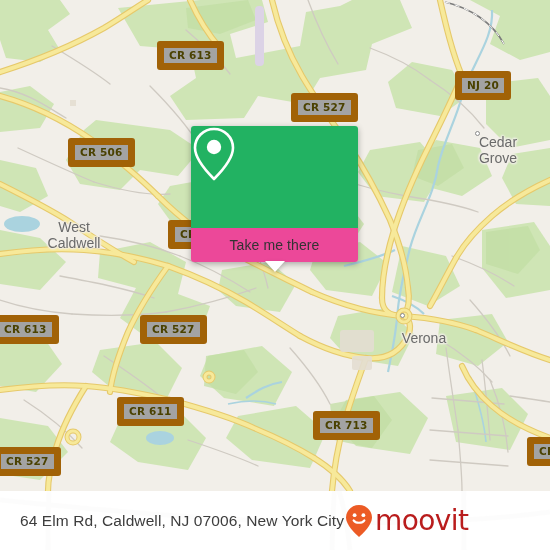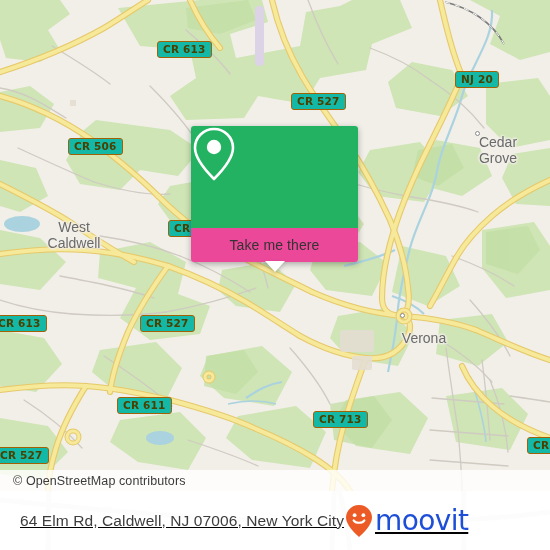--- a/index.html
+++ b/index.html
@@ -13,22 +13,22 @@
   
   #map{
     position:absolute;left:0;top:0;width:550px;height:491px;
     background:#f2efe9;overflow:hidden;
   }
   #map svg{position:absolute;left:0;top:0;}
 
   
   .shield{
     position:absolute;
-    background:#14b8a6;
-    border:1px solid #a16207;
+    background:#a3a3a3;
+    border:7px solid #a16207;
     border-radius:3px;
     color:#4a4100;
     font-size:10.5px;
     font-weight:bold;
     letter-spacing:.2px;
     padding:1px 5px 2px 5px;
     line-height:12px;
     white-space:nowrap;
     box-sizing:border-box;
     font-family:"DejaVu Sans", sans-serif;
@@ -96,28 +96,28 @@
 
   
   #footer{
     position:absolute;left:0;top:491px;width:550px;height:59px;
     background:#ffffff;overflow:hidden;
   }
   #footer-wm{position:absolute;left:0;top:-491px;opacity:.10;}
   #footer-inner{
     position:relative;width:440px;height:59px;
     display:flex;align-items:center;justify-content:space-between;
-    padding:0 19px 0 20px;box-sizing:border-box;text-decoration:underline;
+    padding:0 19px 0 20px;box-sizing:border-box;
   }
   #footer-address{
     color:#3d3d3d;font-size:15.5px;letter-spacing:.1px;white-space:nowrap;
   }
   #brand{display:flex;align-items:center;gap:1px;}
   #brand-word{
-    color:#1d4ed8;font-size:28px;letter-spacing:-0.6px;line-height:28px;
+    color:#b91c1c;font-size:28px;letter-spacing:-0.6px;line-height:28px;
     font-family:"DejaVu Sans", sans-serif;font-weight:normal;
   }
 </style>
 </head>
 <body>
 
 <div id="app">
 
   <div id="map">
     <svg width="550" height="491" viewBox="0 0 550 491">
@@ -346,23 +346,20 @@
           <path d="M23 3 C12.5 3 4 11.4 4 21.8 C4 33.5 18 48 23 53 C28 48 42 33.5 42 21.8 C42 11.4 33.5 3 23 3 Z" fill="none" stroke="#ffffff" stroke-width="2.6" stroke-linejoin="round"></path>
           <circle cx="23" cy="21" r="7.2" fill="#ffffff"></circle>
         </svg>
       </div>
       <div id="popup-white">
         <span id="popup-btn-label">Take me there</span>
       </div>
       <div id="popup-tail"></div>
     </div>
 
-    <div id="attrib">
-      <span id="attrib-text">© OpenStreetMap contributors</span>
-    </div>
   </div>
 
   <div id="footer">
     <svg id="footer-wm" width="550" height="550" viewBox="0 0 550 550">
       <g opacity=".45" fill="none" stroke="#cfcac2" stroke-width="5">
         <path d="M0,390 C30,386 58,384 86,386 C116,388 144,394 170,400 C200,408 228,416 254,428 C278,438 298,448 314,458 C330,468 342,478 350,550"></path>
         <path d="M366,358 C358,380 350,402 344,424 C338,446 334,468 332,550"></path>
         <path d="M86,386 C72,408 62,428 56,448 C50,468 48,480 48,550"></path>
         <path d="M0,500 C60,506 120,512 180,516 C260,522 340,524 420,522 C480,520 520,516 550,512"></path>
         <path d="M430,460 C456,462 482,464 508,466"></path>

